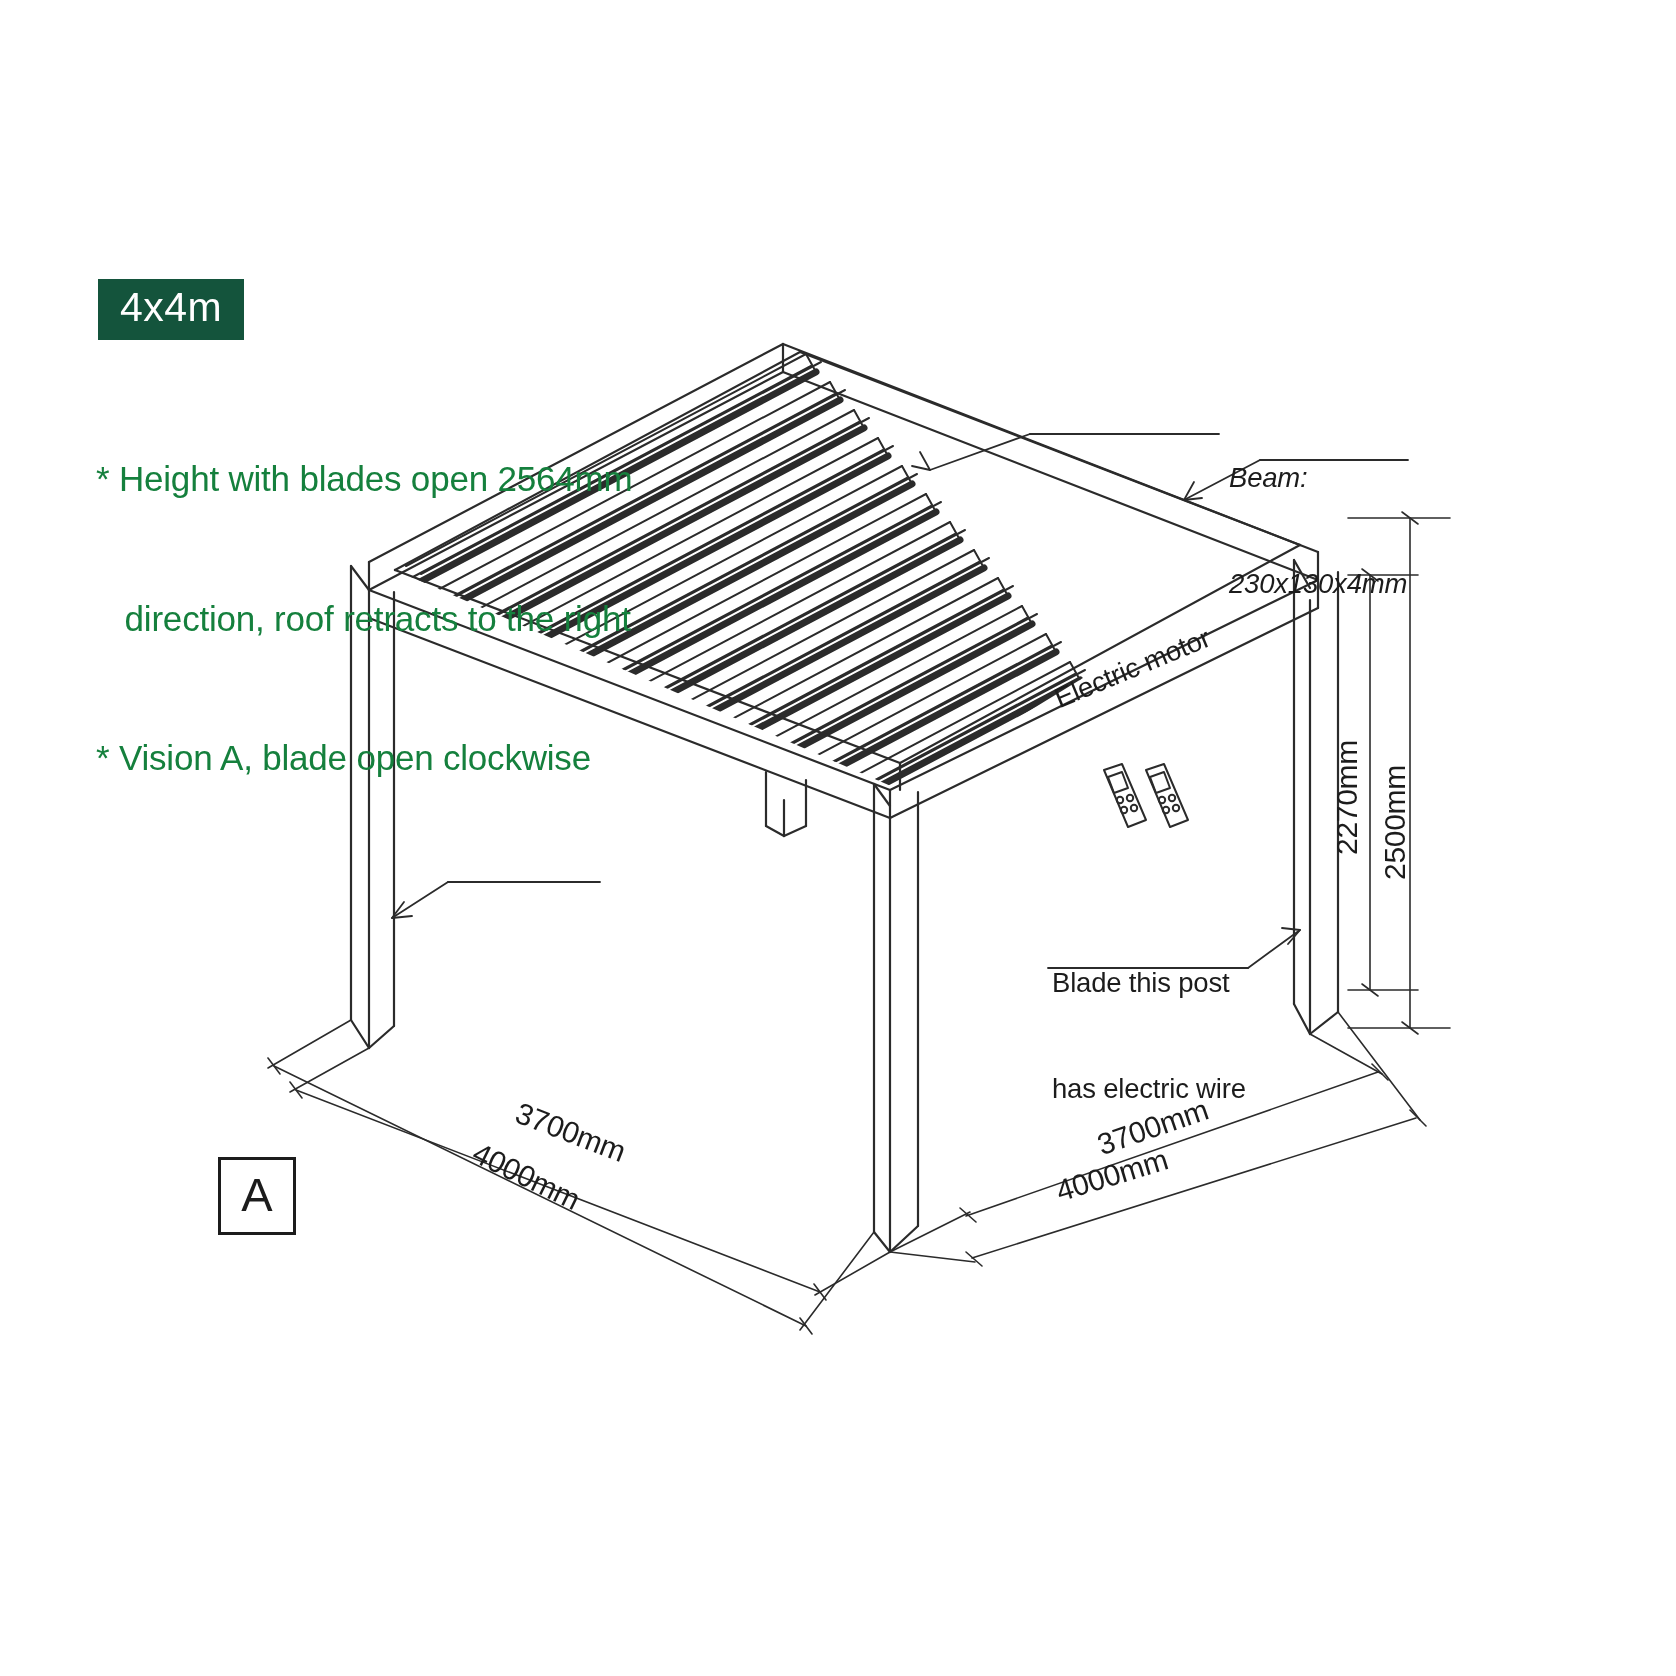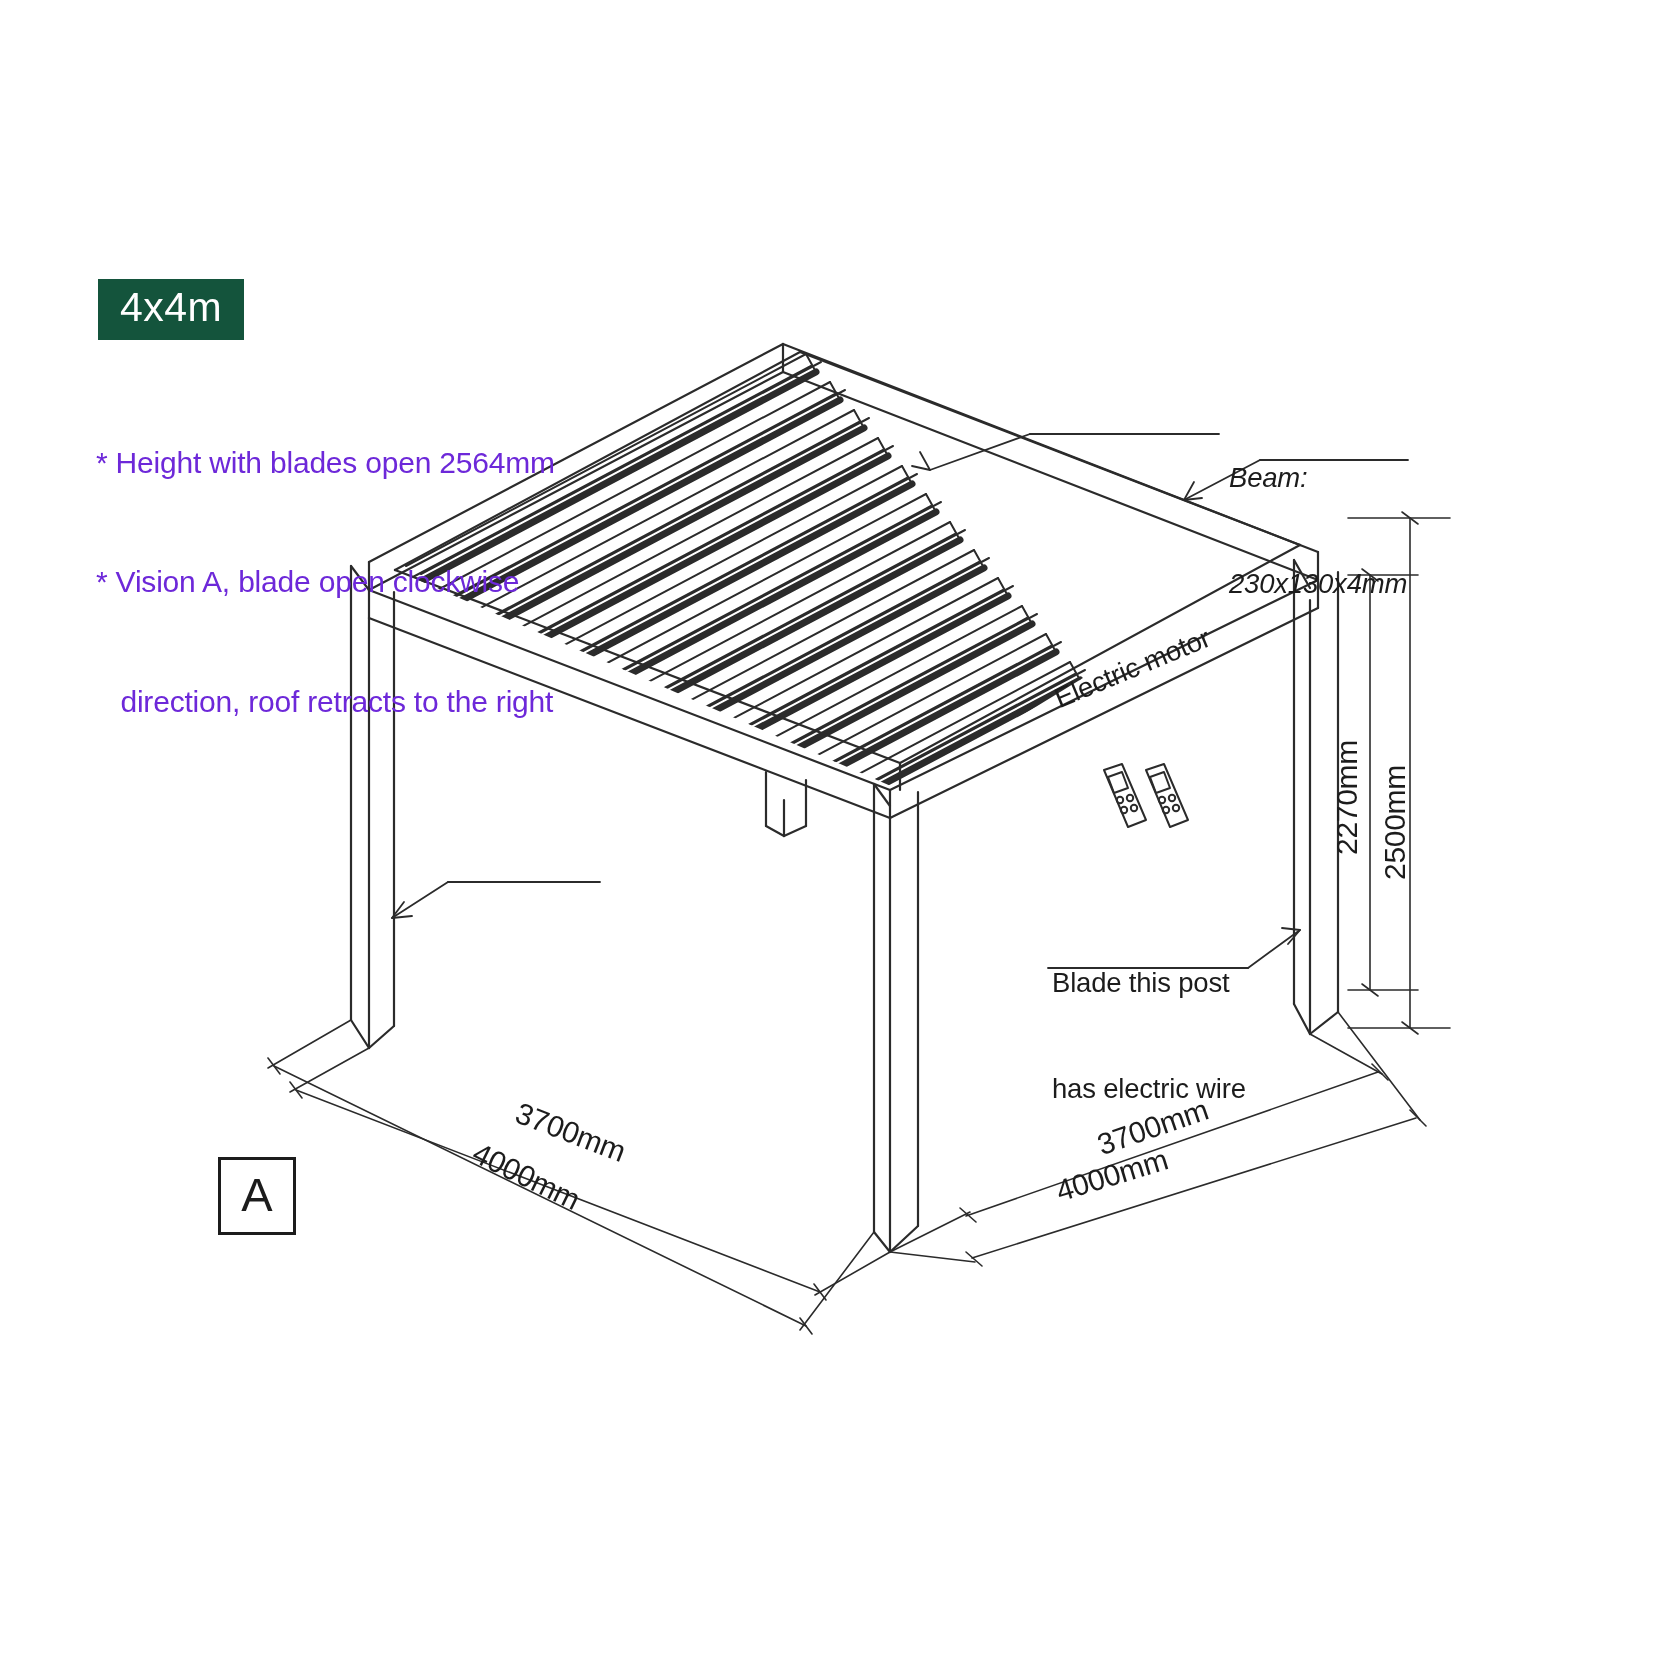--- a/index.html
+++ b/index.html
@@ -31,24 +31,24 @@
     font-weight: 500;
     letter-spacing: 0.5px;
     padding: 7px 22px 11px 22px;
     line-height: 1.05;
     white-space: nowrap;
   }
   .notes {
     position: absolute;
     left: 96px;
     top: 363px;
-    font-size: 30px;
+    font-size: 35px;
     line-height: 1.33;
     letter-spacing: -0.2px;
-    color: #6d28d9;
+    color: #15803d;
     white-space: pre;
   }
   .notes div { white-space: pre; }
 
   .lbl {
     position: absolute;
     font-size: 27.5px;
     line-height: 1.28;
     letter-spacing: -0.2px;
     color: #1c1c1c;
@@ -356,22 +356,22 @@
         <circle cx="1166" cy="810" r="3.2"></circle>
         <circle cx="1176" cy="808" r="3.2"></circle>
       </g>
     </g>
   </svg>
 
   <div class="badge">4x4m</div>
 
   <div class="notes">
     <div>* Height with blades open 2564mm</div>
+    <div>   direction, roof retracts to the right</div>
     <div>* Vision A, blade open clockwise</div>
-    <div>   direction, roof retracts to the right</div>
   </div>
 
 
   <div class="lbl" style="left:1229px; top:390px;font-style:italic;">
     <div>Beam:</div>
     <div>230x130x4mm</div>
   </div>
 
 
   <div class="lbl" style="left:1052px; top:895px;">

